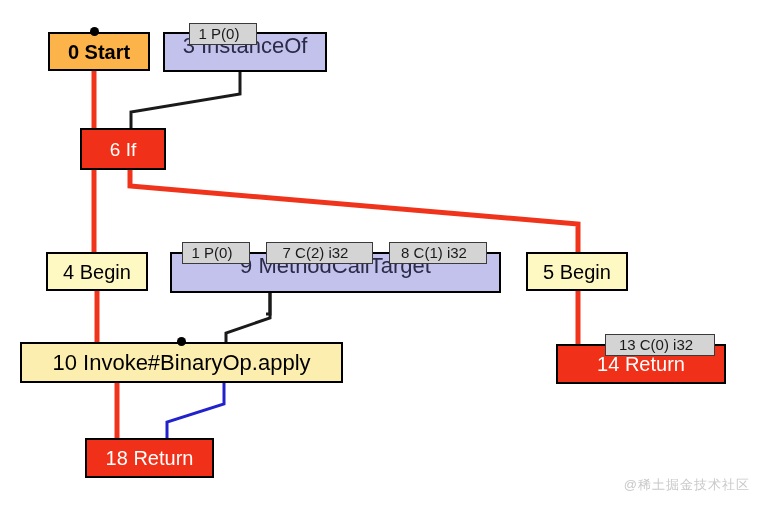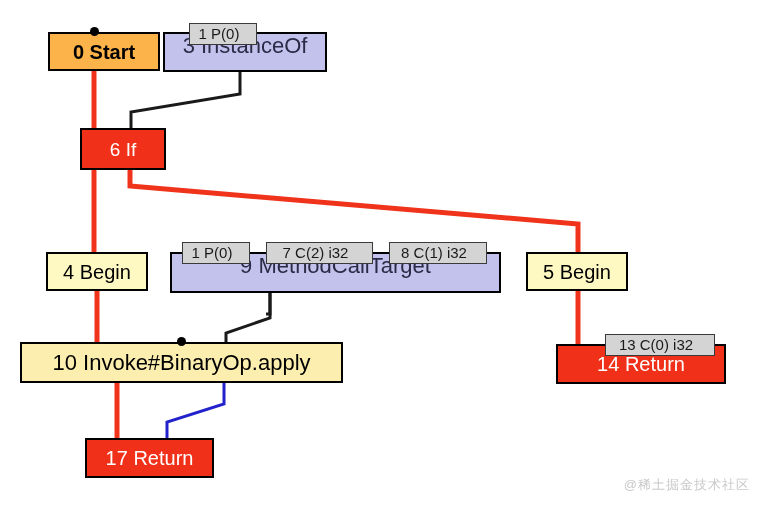--- a/index.html
+++ b/index.html
@@ -136,21 +136,21 @@
     <path d="M 270 292 L 270 325 L 269 326 L 269 326 L 269 326 L 269 326
              L 269 326 L 269 326 L 269 326 L 269 326" fill="none" stroke="none"></path>
     <path d="M 270 292 L 270 320 L 269 320 L 269 320 L 269 320 L 269 320
              L 269 320" fill="none" stroke="none"></path>
     <path d="M 270 292 L 270 316 L 268 316 L 268 316" fill="none" stroke="none"></path>
     <path d="M 270 292 L 270 318 L 226 333 L 226 342" fill="none" stroke="#1a1a1a" stroke-width="3" stroke-linejoin="miter"></path>
 
     <path d="M 224 382 L 224 404 L 167 422 L 167 438" fill="none" stroke="#2222cc" stroke-width="3" stroke-linejoin="miter"></path>
   </svg>
 
-  <div class="node n-start" style="left:48px; top:32px; width:112px; height:39px;">
+  <div class="node n-start" style="left:48px; top:32px; width:102px; height:39px;">
     <span class="node-label">0 Start</span>
   </div>
   <div class="anchor-dot" style="left:90px; top:27px;"></div>
 
   <div class="node n-float" style="left:163px; top:32px; width:164px; height:40px;">
     <span class="node-label">3 InstanceOf</span>
   </div>
   <div class="port" style="left:189px; top:23px; width:68px;">
     <span>1 P(0)</span>
   </div>
@@ -179,21 +179,21 @@
   <div class="node n-begin" style="left:526px; top:252px; width:102px; height:39px;">
     <span class="node-label">5 Begin</span>
   </div>
 
   <div class="node n-invoke" style="left:20px; top:342px; width:323px; height:41px;">
     <span class="node-label">10 Invoke#BinaryOp.apply</span>
   </div>
   <div class="anchor-dot" style="left:177px; top:337px;"></div>
 
   <div class="node n-return" style="left:85px; top:438px; width:129px; height:40px;">
-    <span class="node-label">17 Return</span>
+    <span class="node-label">18 Return</span>
   </div>
 
   <div class="node n-return" style="left:556px; top:344px; width:170px; height:40px;">
     <span class="node-label">14 Return</span>
   </div>
   <div class="port" style="left:605px; top:334px; width:110px;">
     <span>13 C(0) i32</span>
   </div>
 
   <div class="watermark">@稀土掘金技术社区</div>

